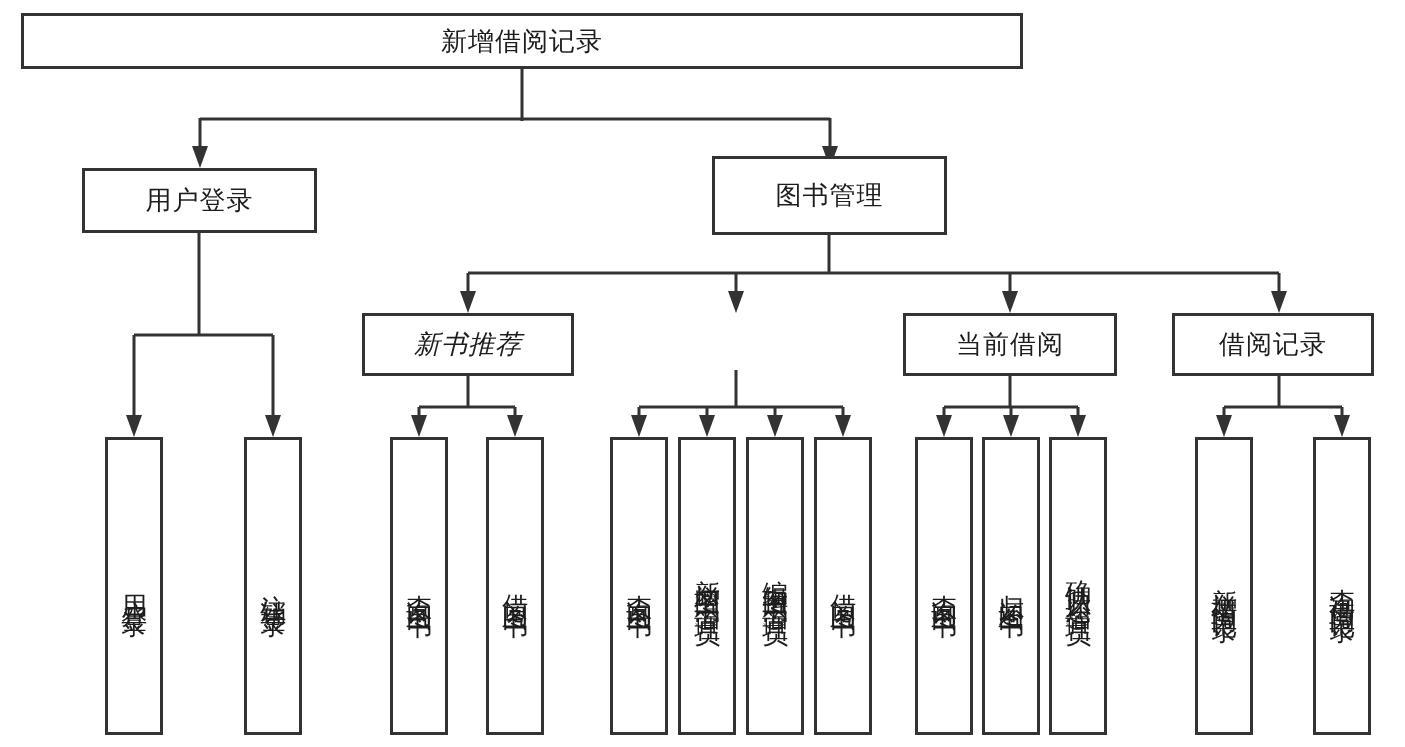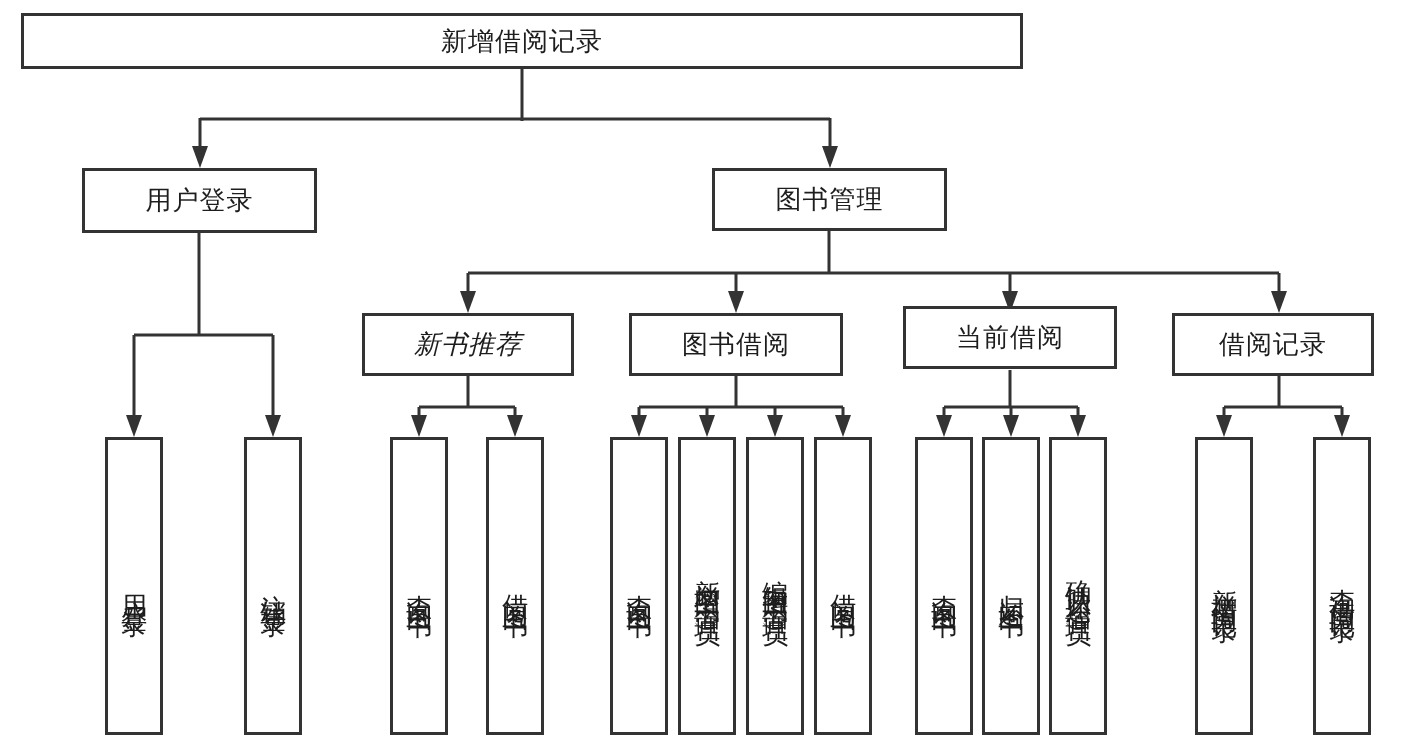--- a/index.html
+++ b/index.html
@@ -66,25 +66,24 @@
       <polygon points="1003,415 1019,415 1011,437"></polygon>
       <polygon points="1070,415 1086,415 1078,437"></polygon>
       <polygon points="1216,415 1232,415 1224,437"></polygon>
       <polygon points="1334,415 1350,415 1342,437"></polygon>
     </g>
   </svg>
 
   <div class="box" style="left:21px; top:13px; width:1002px; height:56px;">新增借阅记录</div>
 
   <div class="box" style="left:82px; top:168px; width:235px; height:65px;">用户登录</div>
-  <div class="box" style="left:712px; top:168px; width:235px; height:63px;">图书管理</div>
+  <div class="box" style="left:712px; top:156px; width:235px; height:79px;">图书管理</div>
 
   <div class="box" style="left:362px; top:313px; width:212px; height:63px;font-style:italic;">新书推荐</div>
-  <div class="box" style="left:629px; top:313px; width:214px; height:63px;">图书借阅</div>
-  <div class="box" style="left:903px; top:306px; width:214px; height:63px;">当前借阅</div>
+  <div class="box" style="left:903px; top:313px; width:214px; height:63px;">当前借阅</div>
   <div class="box" style="left:1172px; top:313px; width:202px; height:63px;">借阅记录</div>
 
   <div class="box leaf" style="left:105px; top:437px; width:58px; height:298px;">
     <span class="vtext">用户登录</span>
   </div>
   <div class="box leaf" style="left:244px; top:437px; width:58px; height:298px;">
     <span class="vtext">注销登录</span>
   </div>
 
   <div class="box leaf" style="left:390px; top:437px; width:58px; height:298px;">

